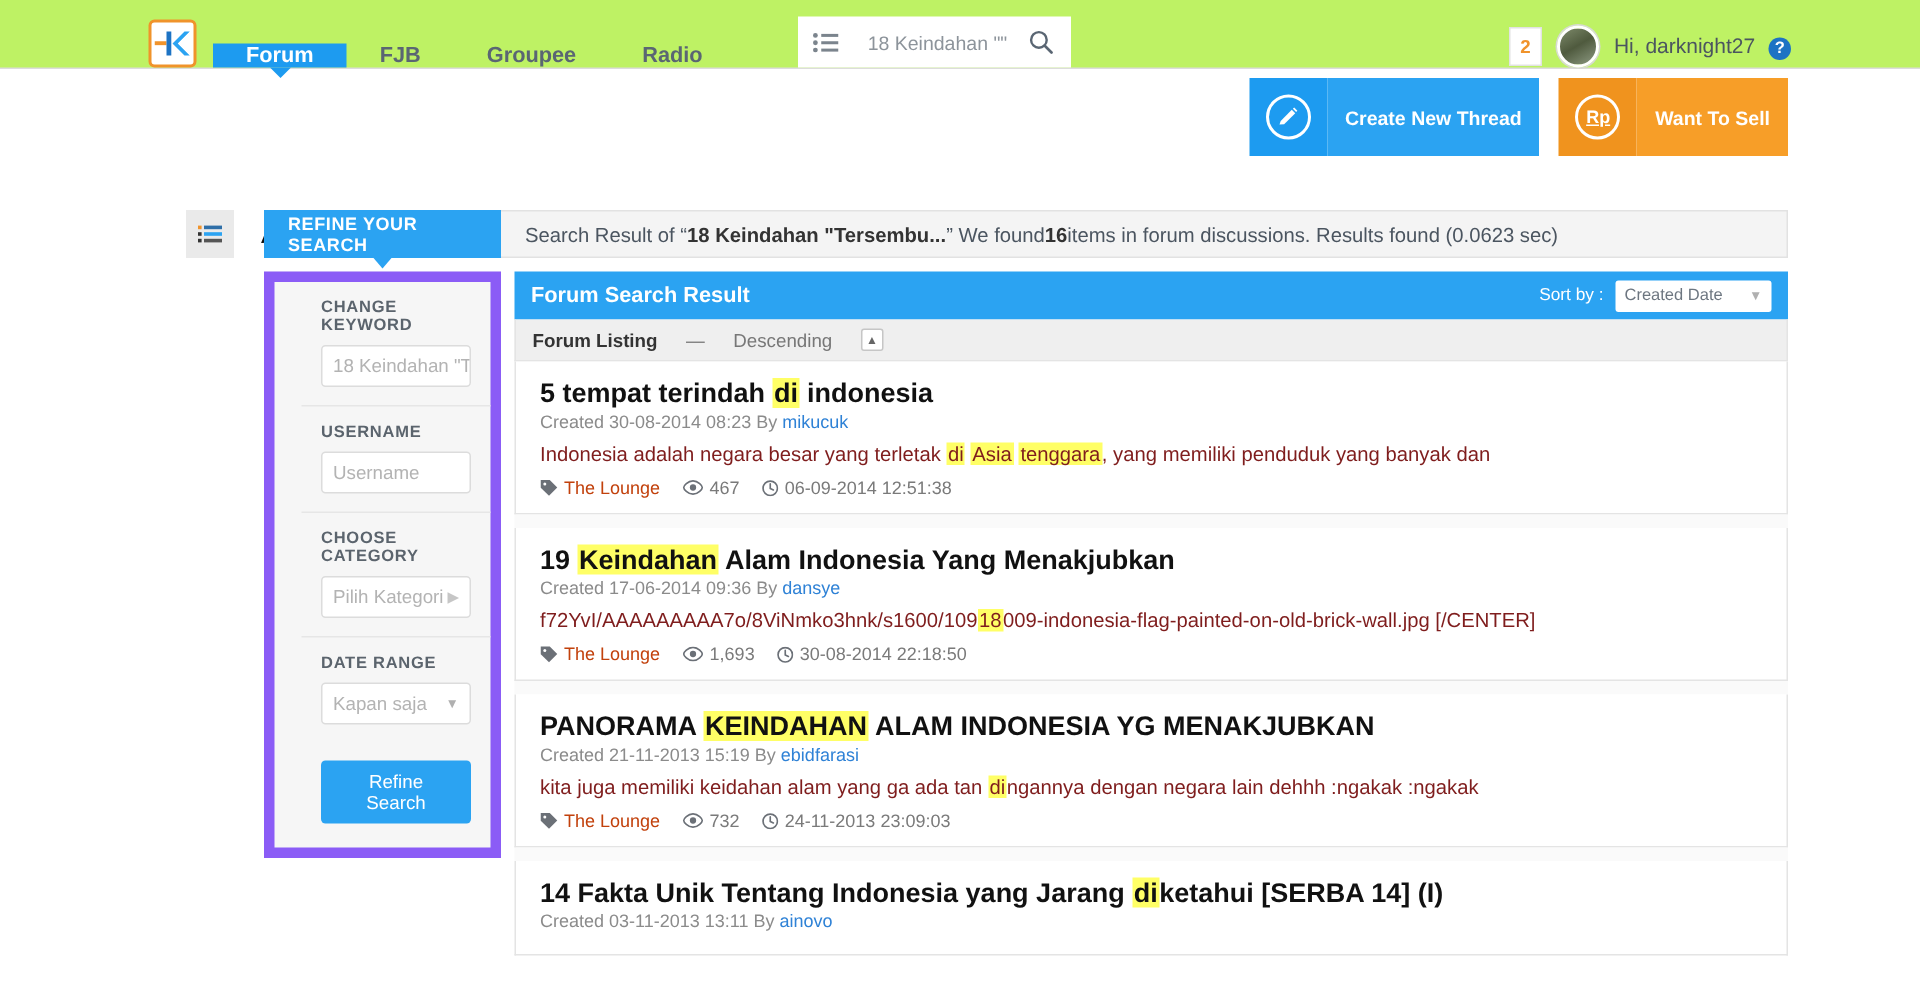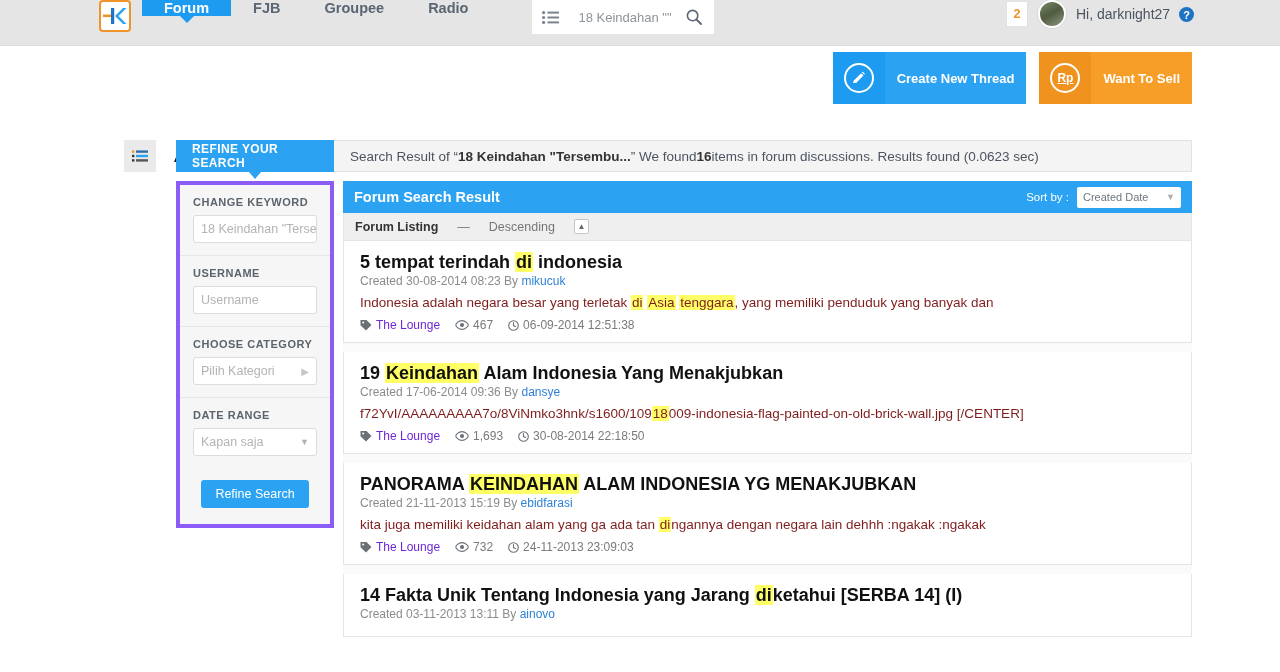--- a/index.html
+++ b/index.html
@@ -8,24 +8,24 @@
     width: 1280px; height: 672px;
     overflow: hidden;
     background: #ffffff;
     font-family: "Liberation Sans", sans-serif;
     color: #333;
   }
 
   
   .topnav {
     height: 46px;
-    background: #e5e5e5;
+    background: #bef264;
     border-bottom: 1px solid #dcdcdc;
     display: flex;
-    align-items: flex-start;
+    align-items: flex-end;
     position: relative;
   }
   .logo-wrap {
     width: 46px; margin-left: 92px;
     display: flex; align-items: center; justify-content: center;
   }
   .logo-box {
     width: 32px; height: 32px;
     border: 2px solid #f0932b;
     border-radius: 4px;
@@ -154,21 +154,21 @@
     display: flex; align-items: center; padding-left: 16px;
     font-size: 13.5px; color: #4b5560;
   }
   .searchbar-text b { color: #333; }
 
   .panes { display: flex; margin-top: 9px; align-items: flex-start; }
 
   
   .sidebar {
     width: 158px; flex: 0 0 158px;
-    background: #f6f6f6; border: 4px solid #8b5cf6;
+    background: #f6f6f6; border: 7px solid #8b5cf6; padding-left: 18px;
   }
   .sb-block { padding: 11px 13px 12px; border-bottom: 1px solid #e6e6e6; }
   .sb-label {
     font-size: 11px; font-weight: bold; color: #5b646d;
     letter-spacing: .5px; margin-bottom: 7px;
   }
   .sb-input {
     width: 100%; height: 28px; background: #fff;
     border: 1px solid #dcdcdc; border-radius: 3px;
     padding: 0 7px; font-size: 12.5px; color: #b3b3b3;
@@ -226,21 +226,21 @@
   }
   .res-created { font-size: 12px; color: #8b8b8b; margin-bottom: 5px; }
   .res-created a { color: #2f82d6; text-decoration: none; cursor: pointer; }
   .res-snippet { font-size: 13.5px; color: #7f1d1d; line-height: 19px; margin-bottom: 6px; }
   mark { background: #ffff66; color: inherit; padding: 0 1px; }
   .res-meta {
     display: flex; align-items: center; gap: 15px;
     font-size: 12px; color: #7a7a7a;
   }
   .res-meta .mi { display: inline-flex; align-items: center; gap: 4px; }
-  .res-meta a { color: #6d28d9; text-decoration: none; cursor: pointer; }
+  .res-meta a { color: #c2410c; text-decoration: none; cursor: pointer; }
   .gapline { height: 9px; background: #fafafa; }
   svg { display: block; }
 </style>
 </head>
 <body>
 
 <div class="topnav">
   <div class="logo-wrap">
     <div class="logo-box">
       <svg width="24" height="18" viewBox="0 0 24 18">

